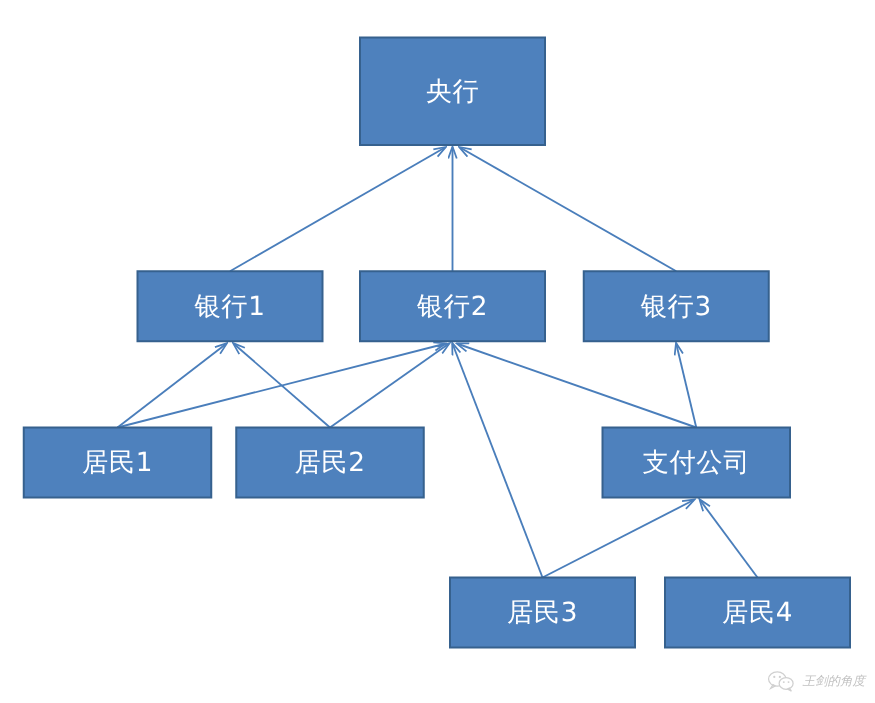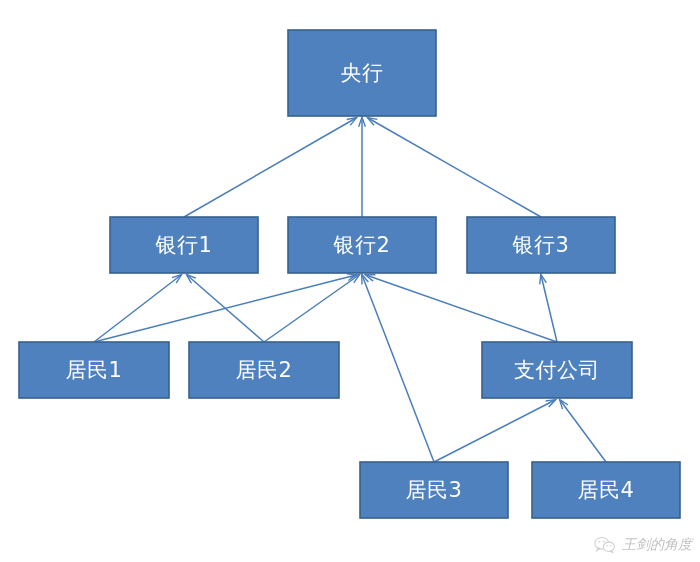--- a/index.html
+++ b/index.html
@@ -46,21 +46,21 @@
     position: absolute;
     right: 8px;
     bottom: 8px;
     display: flex;
     align-items: center;
     gap: 6px;
     opacity: 0.62;
   }
   .watermark-text {
     font-family: "DejaVu Sans", "Liberation Sans", sans-serif;
-    font-size: 14px;
+    font-size: 10px;
     color: #9a9a9a;
     font-style: italic;
     white-space: nowrap;
   }
   .watermark-icon {
     width: 22px;
     height: 18px;
     display: block;
   }
 </style>

